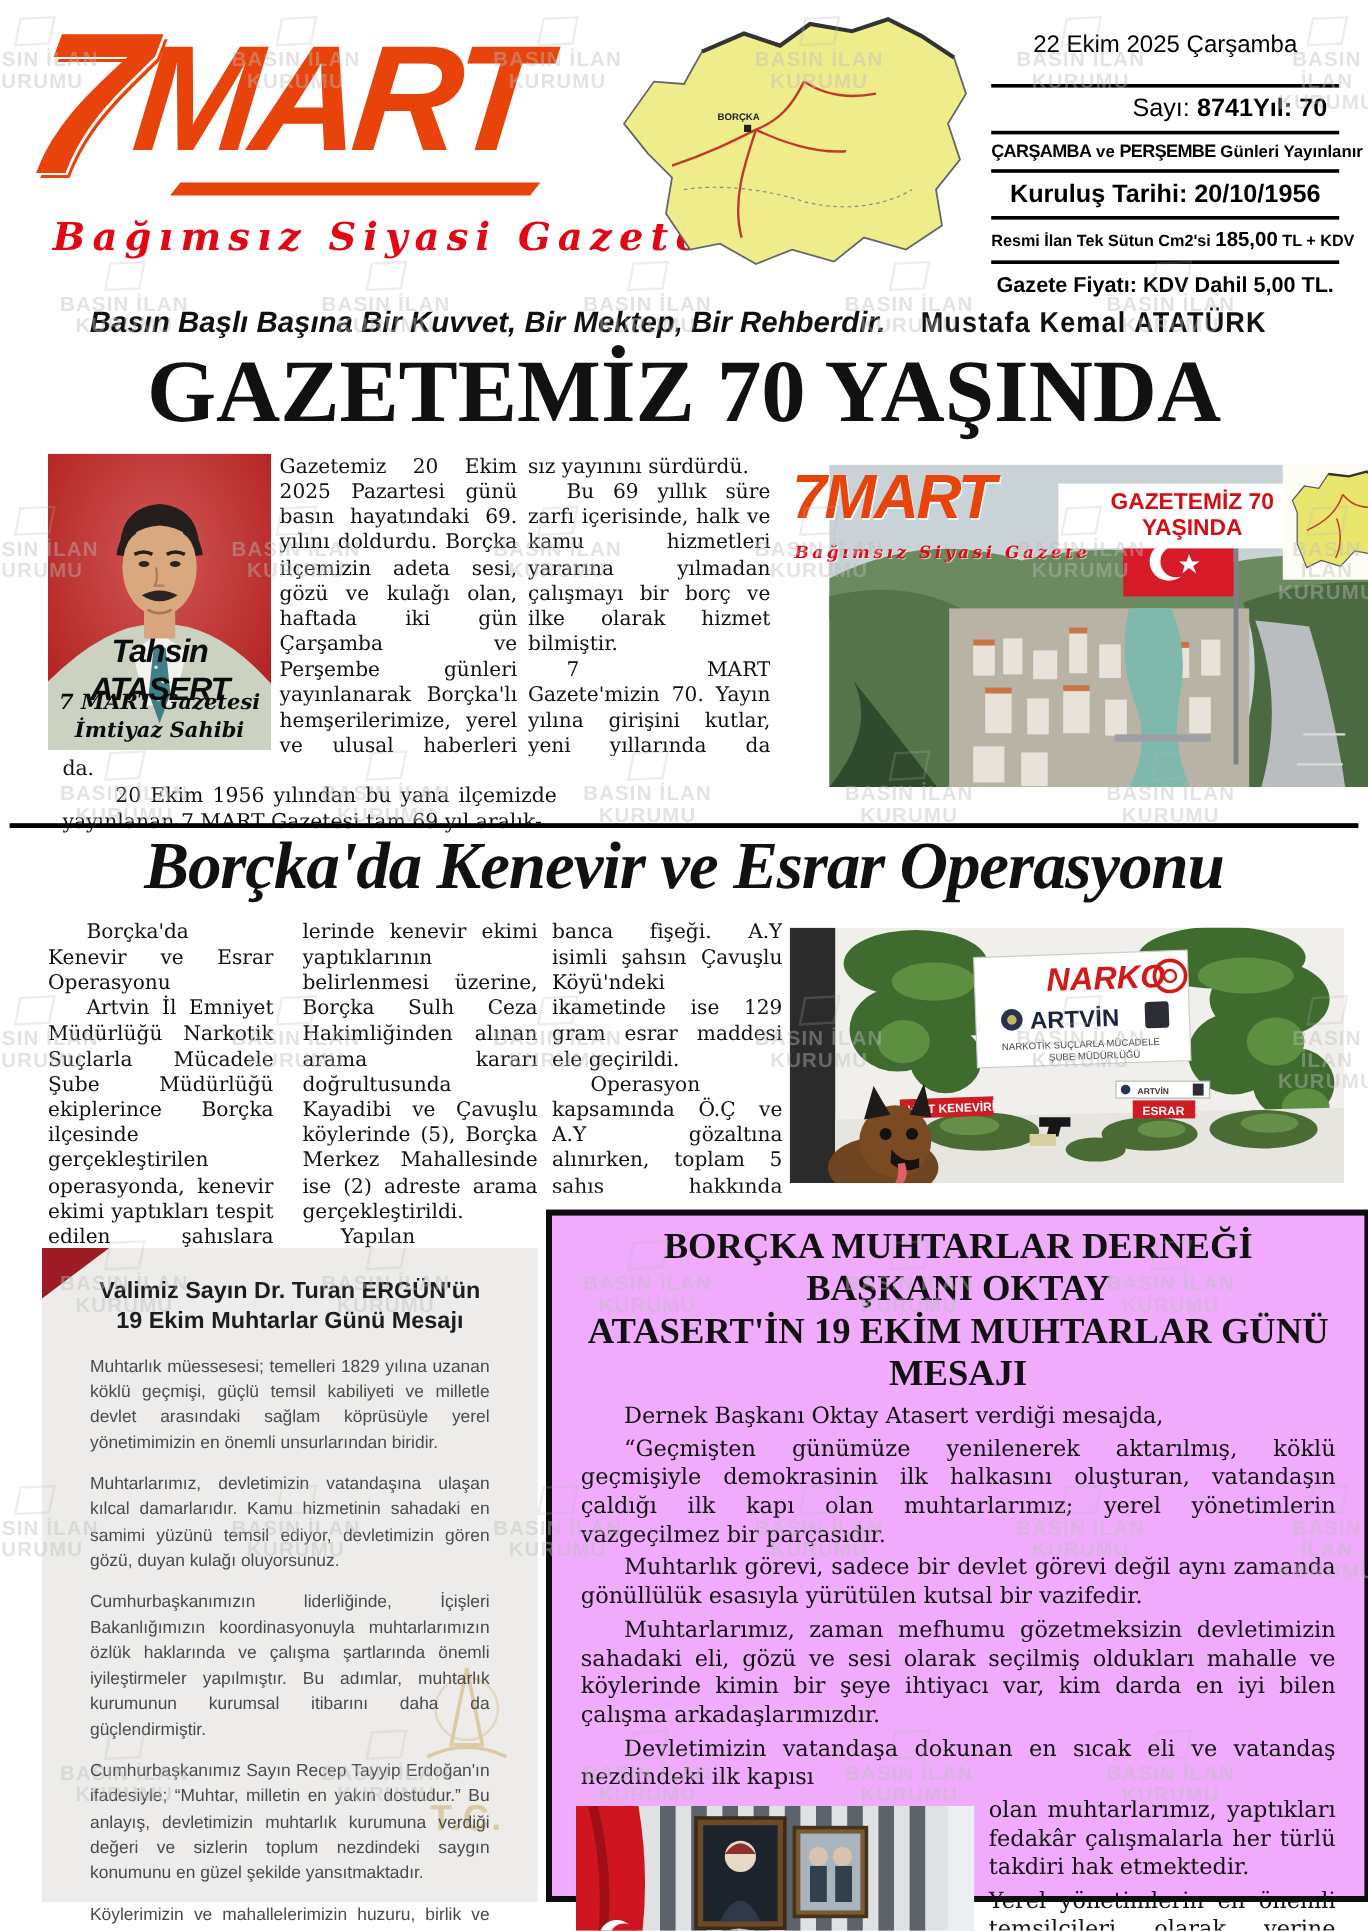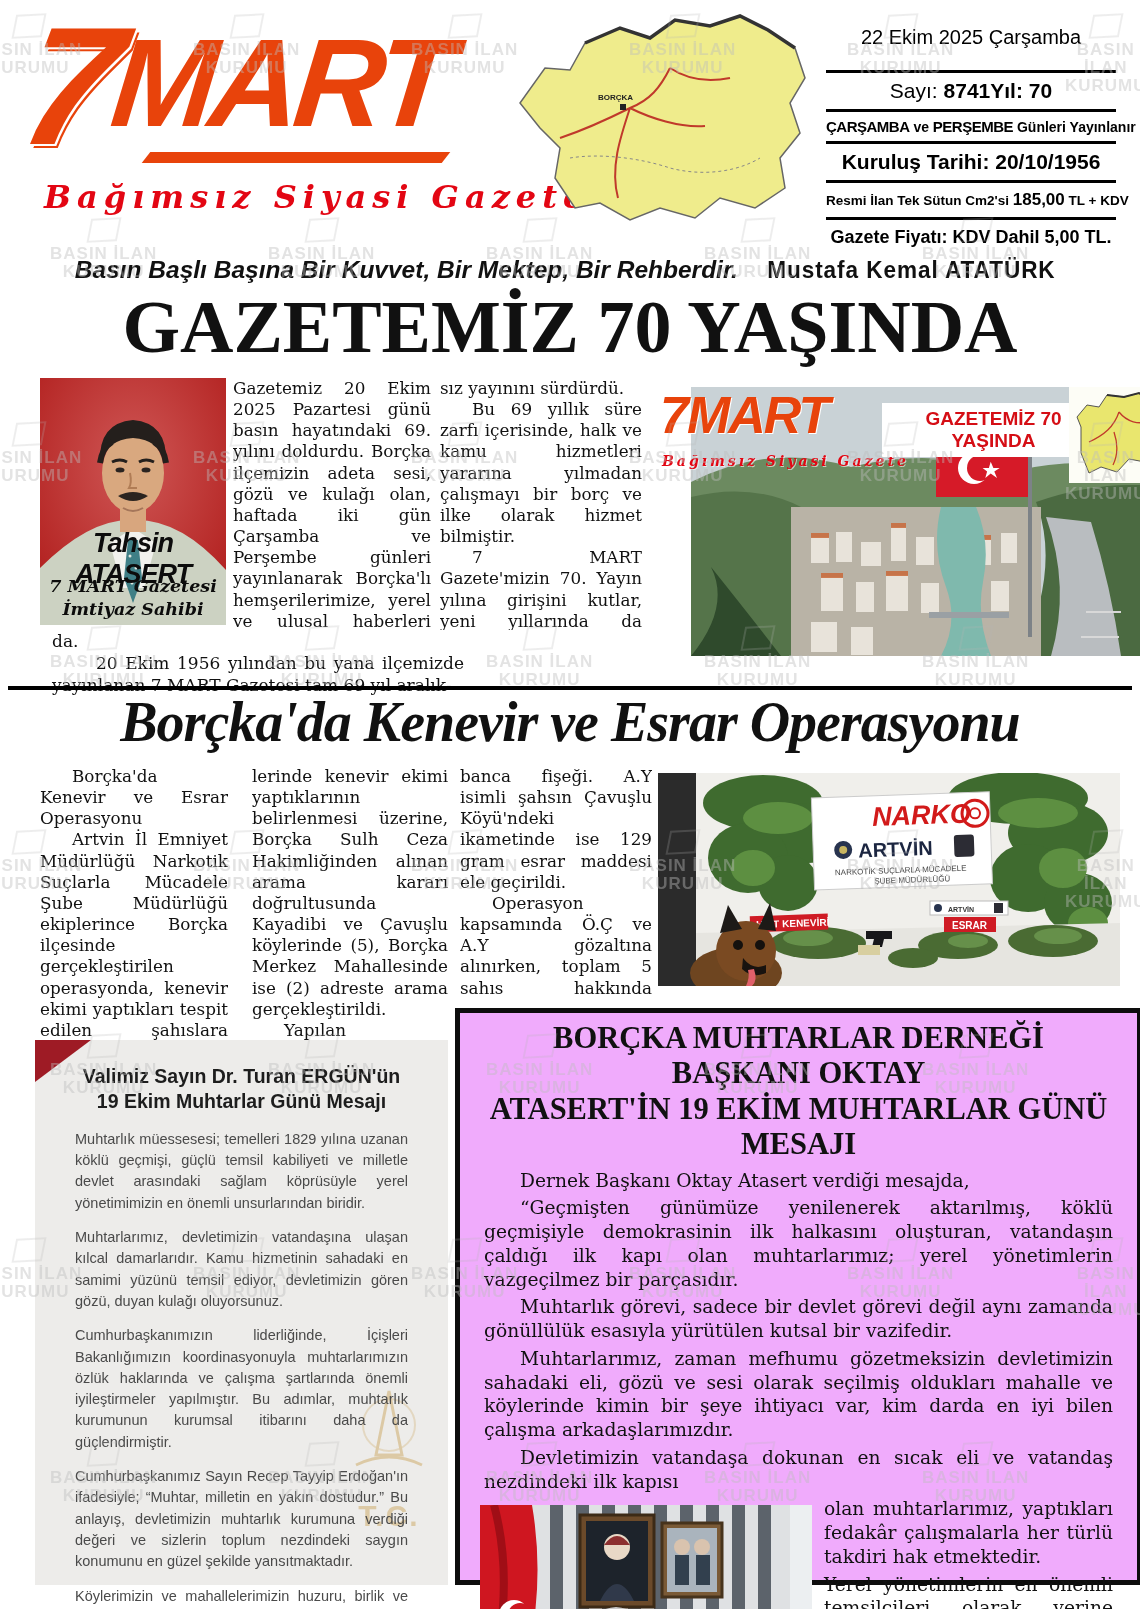--- a/index.html
+++ b/index.html
@@ -25,21 +25,21 @@
           margin-top:18px;}
   .logo-underline{position:absolute;left:120px;top:150px;width:300px;height:11px;background:#e8430b;
           transform:skewX(-38deg);}
   .tagline{left:44px;top:178px;font-family:"DejaVu Serif",serif;font-style:italic;font-weight:bold;
           font-size:32px;color:#e30613;letter-spacing:6px;}
   .mast-map{left:500px;top:8px;}
   .infobox{left:826px;top:22px;width:290px;font-family:"Liberation Sans",sans-serif;color:#000;}
   .ib-row{border-bottom:3px solid #000;padding:4px 2px;text-align:center;white-space:nowrap;}
   .ib-row:last-child{border-bottom:none;}
   .ib-date{font-size:20px;font-weight:normal;padding-bottom:21px;}
-  .ib-issue{display:flex;justify-content:center;padding:6px 10px;font-size:21px;}
+  .ib-issue{display:flex;justify-content:flex-end;padding:6px 10px;font-size:21px;}
   .ib-issue b{font-weight:bold;}
   .ib-days{font-size:14px;font-weight:bold;transform-origin:center;padding:6px 0;}
   .ib-days .d-big{font-size:15px;letter-spacing:-0.5px;}
   .ib-founded{font-size:21px;font-weight:bold;padding:6px 0;}
   .ib-ad{font-size:13.5px;font-weight:bold;padding:7px 0;}
   .ib-ad .price{font-size:17px;}
   .ib-price{font-size:18px;font-weight:bold;padding:7px 0;}
 
   
   .quote-bar{left:0;top:256px;width:1140px;text-align:center;font-family:"Liberation Sans",sans-serif;

